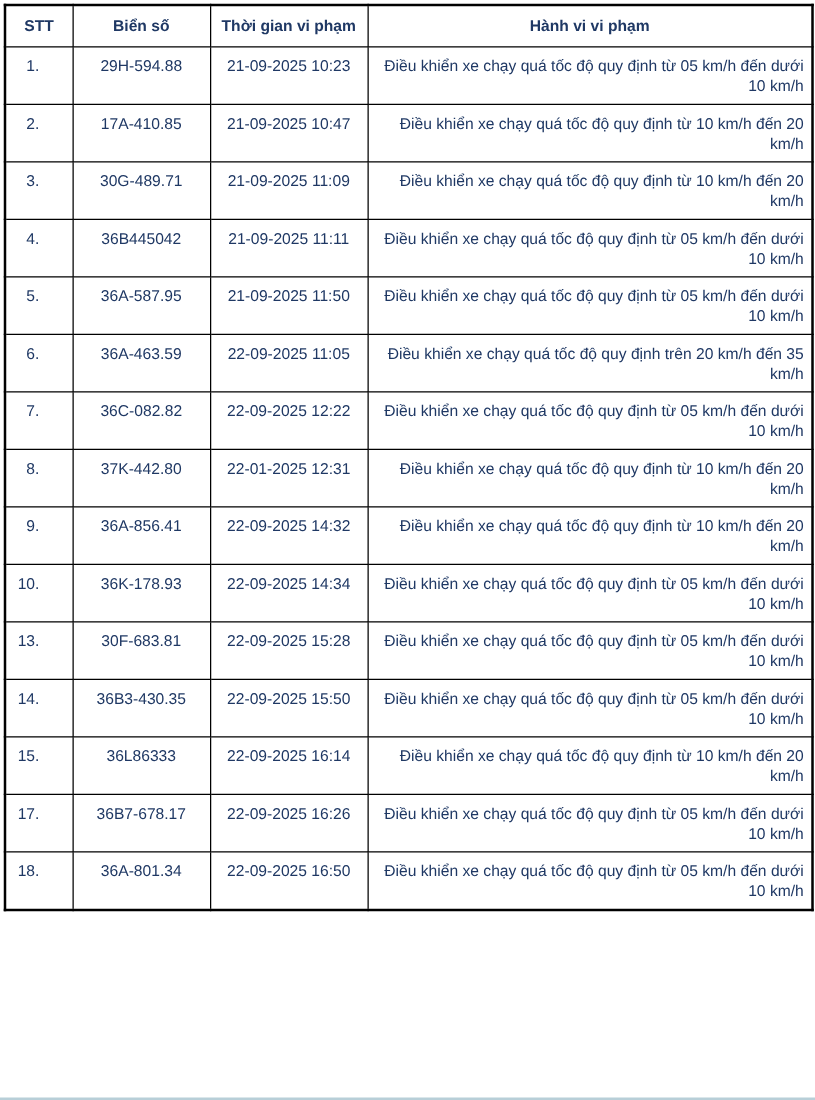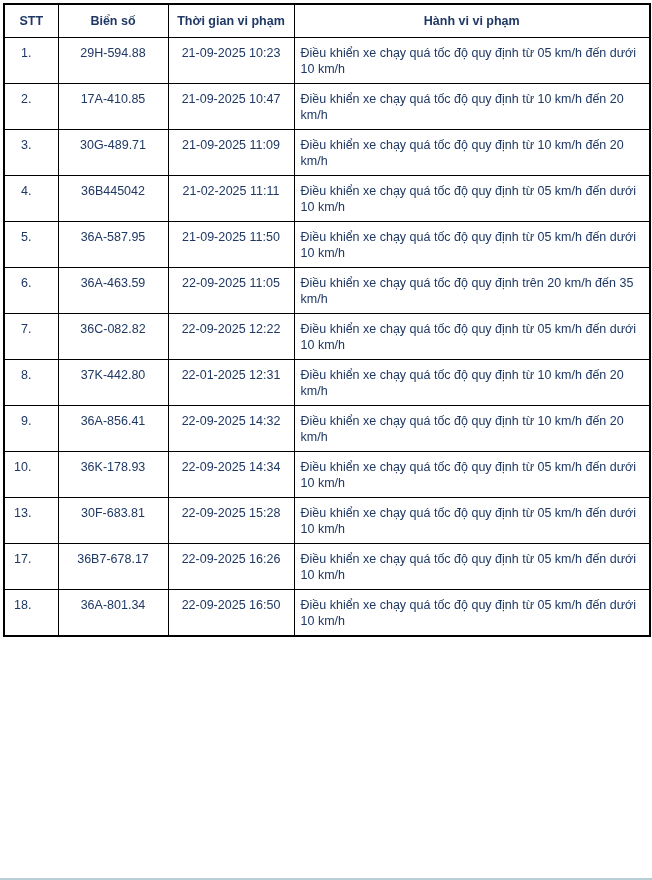--- a/index.html
+++ b/index.html
@@ -47,21 +47,21 @@
   }
   td { height: 23px; } 
   td.stt {
     text-align: right;
     padding-right: 26px;
   }
   td.plate, td.time {
     text-align: center;
   }
   td.act {
-    text-align: left;
+    text-align: right;
     padding-left: 6px;
     padding-right: 6px;
   }
   .bottom-strip {
     position: absolute;
     left: 0;
     bottom: 0;
     width: 652px;
     height: 5px;
   }
@@ -101,21 +101,21 @@
         </tr>
         <tr>
           <td class="stt">3.</td>
           <td class="plate">30G-489.71</td>
           <td class="time">21-09-2025 11:09</td>
           <td class="act">Điều khiển xe chạy quá tốc độ quy định từ 10 km/h đến 20 km/h</td>
         </tr>
         <tr>
           <td class="stt">4.</td>
           <td class="plate">36B445042</td>
-          <td class="time">21-02-2025 11:11</td>
+          <td class="time">21-09-2025 11:11</td>
           <td class="act">Điều khiển xe chạy quá tốc độ quy định từ 05 km/h đến dưới 10 km/h</td>
         </tr>
         <tr>
           <td class="stt">5.</td>
           <td class="plate">36A-587.95</td>
           <td class="time">21-09-2025 11:50</td>
           <td class="act">Điều khiển xe chạy quá tốc độ quy định từ 05 km/h đến dưới 10 km/h</td>
         </tr>
         <tr>
           <td class="stt">6.</td>
@@ -147,20 +147,32 @@
           <td class="time">22-09-2025 14:34</td>
           <td class="act">Điều khiển xe chạy quá tốc độ quy định từ 05 km/h đến dưới 10 km/h</td>
         </tr>
         <tr>
           <td class="stt">13.</td>
           <td class="plate">30F-683.81</td>
           <td class="time">22-09-2025 15:28</td>
           <td class="act">Điều khiển xe chạy quá tốc độ quy định từ 05 km/h đến dưới 10 km/h</td>
         </tr>
         <tr>
+          <td class="stt">14.</td>
+          <td class="plate">36B3-430.35</td>
+          <td class="time">22-09-2025 15:50</td>
+          <td class="act">Điều khiển xe chạy quá tốc độ quy định từ 05 km/h đến dưới 10 km/h</td>
+        </tr>
+        <tr>
+          <td class="stt">15.</td>
+          <td class="plate">36L86333</td>
+          <td class="time">22-09-2025 16:14</td>
+          <td class="act">Điều khiển xe chạy quá tốc độ quy định từ 10 km/h đến 20 km/h</td>
+        </tr>
+        <tr>
           <td class="stt">17.</td>
           <td class="plate">36B7-678.17</td>
           <td class="time">22-09-2025 16:26</td>
           <td class="act">Điều khiển xe chạy quá tốc độ quy định từ 05 km/h đến dưới 10 km/h</td>
         </tr>
         <tr>
           <td class="stt">18.</td>
           <td class="plate">36A-801.34</td>
           <td class="time">22-09-2025 16:50</td>
           <td class="act">Điều khiển xe chạy quá tốc độ quy định từ 05 km/h đến dưới 10 km/h</td>

